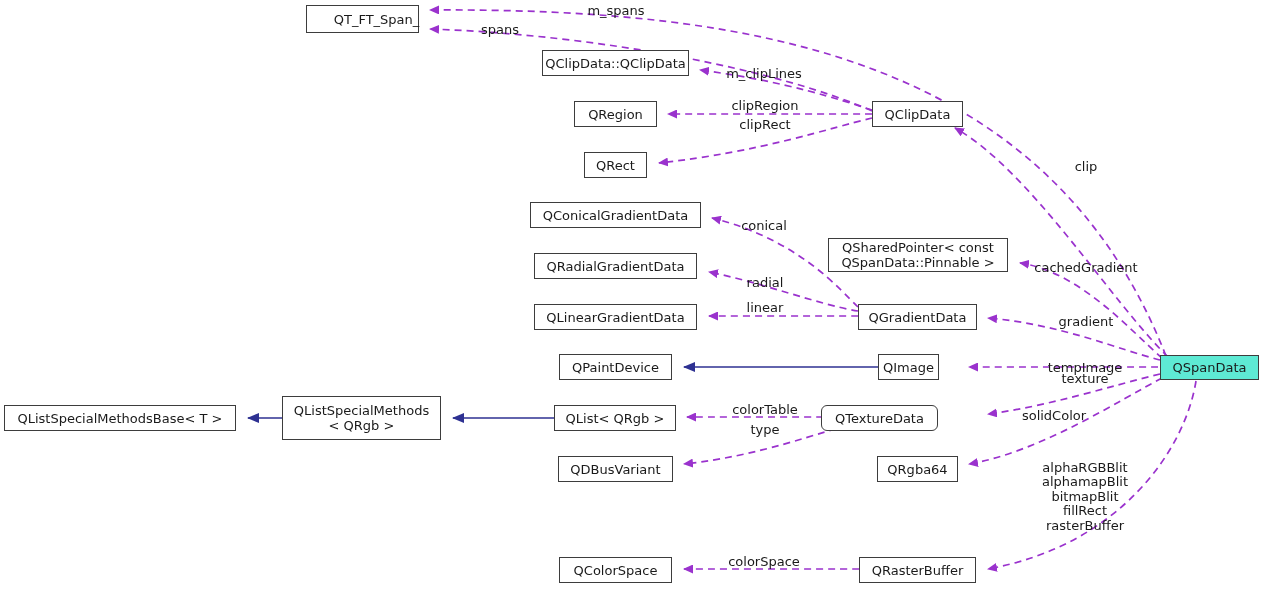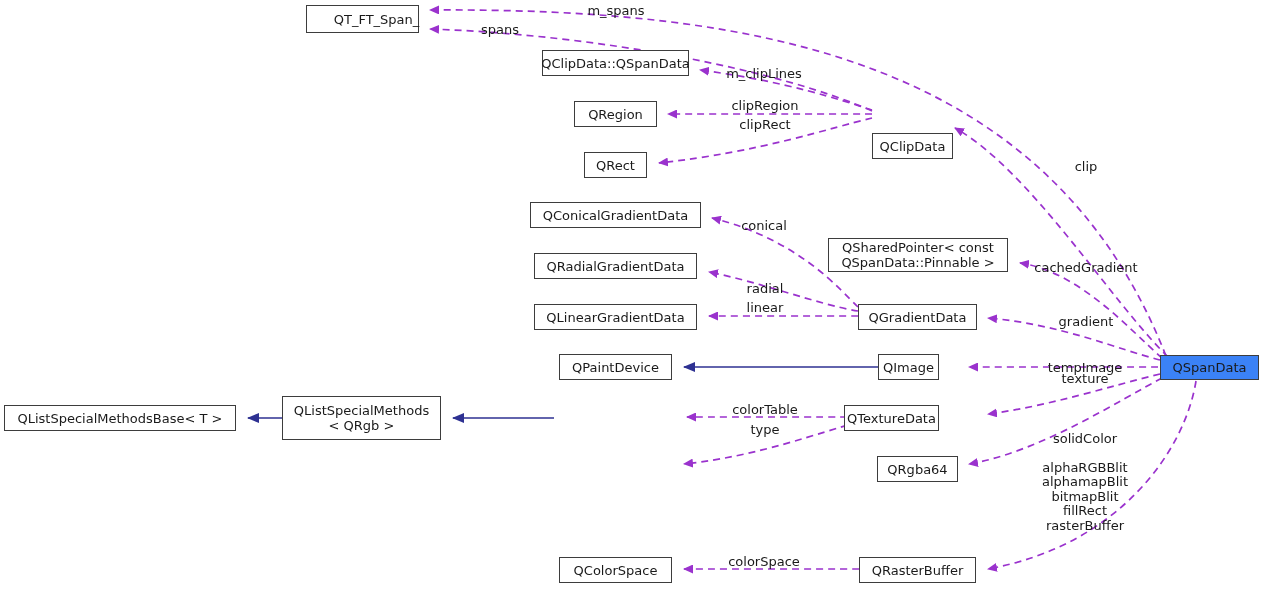--- a/index.html
+++ b/index.html
@@ -34,21 +34,21 @@
     line-height: 15px;
     display: flex;
     align-items: center;
     justify-content: center;
     text-align: center;
     white-space: pre;
     letter-spacing: 0px;
     z-index: 3;
   }
   .node.highlight {
-    background: #3b82f6;
+    background: #5eead4;
   }
   .edge-label {
     position: absolute;
     font-size: 13px;
     line-height: 14.4px;
     color: #1a1a1a;
     text-align: center;
     white-space: pre;
     transform: translateX(-50%);
     z-index: 2;
@@ -113,27 +113,27 @@
       <path d="M 878,367 L 684,367"></path>
 
       <path d="M 554,418 L 453,418"></path>
 
       <path d="M 282,418 L 248,418"></path>
     </g>
   </svg>
 
   <div class="node" style="left:306px;top:5px;width:113px;height:28px;padding-left:28px;">QT_FT_Span_</div>
 
-  <div class="node" style="left:542px;top:50px;width:147px;height:26px;">QClipData::QSpanData</div>
+  <div class="node" style="left:542px;top:50px;width:147px;height:26px;">QClipData::QClipData</div>
 
   <div class="node" style="left:574px;top:101px;width:83px;height:26px;">QRegion</div>
 
   <div class="node" style="left:584px;top:152px;width:63px;height:26px;">QRect</div>
 
-  <div class="node" style="left:872px;top:101px;width:81px;height:26px;margin-top:32px;">QClipData</div>
+  <div class="node" style="left:872px;top:101px;width:91px;height:26px;">QClipData</div>
 
   <div class="node" style="left:530px;top:202px;width:171px;height:26px;">QConicalGradientData</div>
 
   <div class="node" style="left:534px;top:253px;width:163px;height:26px;">QRadialGradientData</div>
 
   <div class="node" style="left:534px;top:304px;width:163px;height:26px;">QLinearGradientData</div>
 
   <div class="node" style="left:828px;top:238px;width:180px;height:34px;">QSharedPointer&lt; const
 QSpanData::Pinnable &gt;</div>
 
@@ -141,23 +141,25 @@
 
   <div class="node" style="left:559px;top:354px;width:113px;height:26px;">QPaintDevice</div>
 
   <div class="node" style="left:878px;top:354px;width:61px;height:26px;">QImage</div>
 
   <div class="node" style="left:4px;top:405px;width:232px;height:26px;">QListSpecialMethodsBase&lt; T &gt;</div>
 
   <div class="node" style="left:282px;top:396px;width:159px;height:44px;">QListSpecialMethods
 &lt; QRgb &gt;</div>
 
-
-  <div class="node" style="left:844px;top:405px;width:95px;height:26px;">QTextureData</div>
-
+  <div class="node" style="left:554px;top:405px;width:122px;height:26px;">QList&lt; QRgb &gt;</div>
+
+  <div class="node" style="left:821px;top:405px;width:117px;height:26px;border-radius:6px;">QTextureData</div>
+
+  <div class="node" style="left:558px;top:456px;width:115px;height:26px;">QDBusVariant</div>
 
   <div class="node" style="left:877px;top:456px;width:81px;height:26px;">QRgba64</div>
 
   <div class="node" style="left:559px;top:557px;width:113px;height:26px;">QColorSpace</div>
 
   <div class="node" style="left:859px;top:557px;width:117px;height:26px;">QRasterBuffer</div>
 
   <div class="node highlight" style="left:1160px;top:355px;width:99px;height:25px;">QSpanData</div>
 
   <div class="edge-label" style="left:616px;top:4px;">m_spans</div>
@@ -169,35 +171,35 @@
   <div class="edge-label" style="left:765px;top:99px;">clipRegion</div>
 
   <div class="edge-label" style="left:765px;top:118px;">clipRect</div>
 
   <div class="edge-label" style="left:1086px;top:160px;">clip</div>
 
   <div class="edge-label" style="left:764px;top:219px;">conical</div>
 
   <div class="edge-label" style="left:1086px;top:261px;">cachedGradient</div>
 
-  <div class="edge-label" style="left:765px;top:282px;">radial</div>
+  <div class="edge-label" style="left:765px;top:276px;">radial</div>
 
   <div class="edge-label" style="left:765px;top:301px;">linear</div>
 
   <div class="edge-label" style="left:1086px;top:315px;">gradient</div>
 
   <div class="edge-label" style="left:1085px;top:352px;margin-top:9px;">tempImage</div>
 
   <div class="edge-label" style="left:1085px;top:372px;">texture</div>
 
   <div class="edge-label" style="left:765px;top:403px;">colorTable</div>
 
   <div class="edge-label" style="left:765px;top:423px;">type</div>
 
-  <div class="edge-label" style="left:1085px;top:409px;margin-top:23px;">solidColor</div>
+  <div class="edge-label" style="left:1054px;top:409px;">solidColor</div>
 
   <div class="edge-label" style="left:1085px;top:461px;">alphaRGBBlit
 alphamapBlit
 bitmapBlit
 fillRect
 rasterBuffer</div>
 
   <div class="edge-label" style="left:764px;top:555px;">colorSpace</div>
 
 </div>

